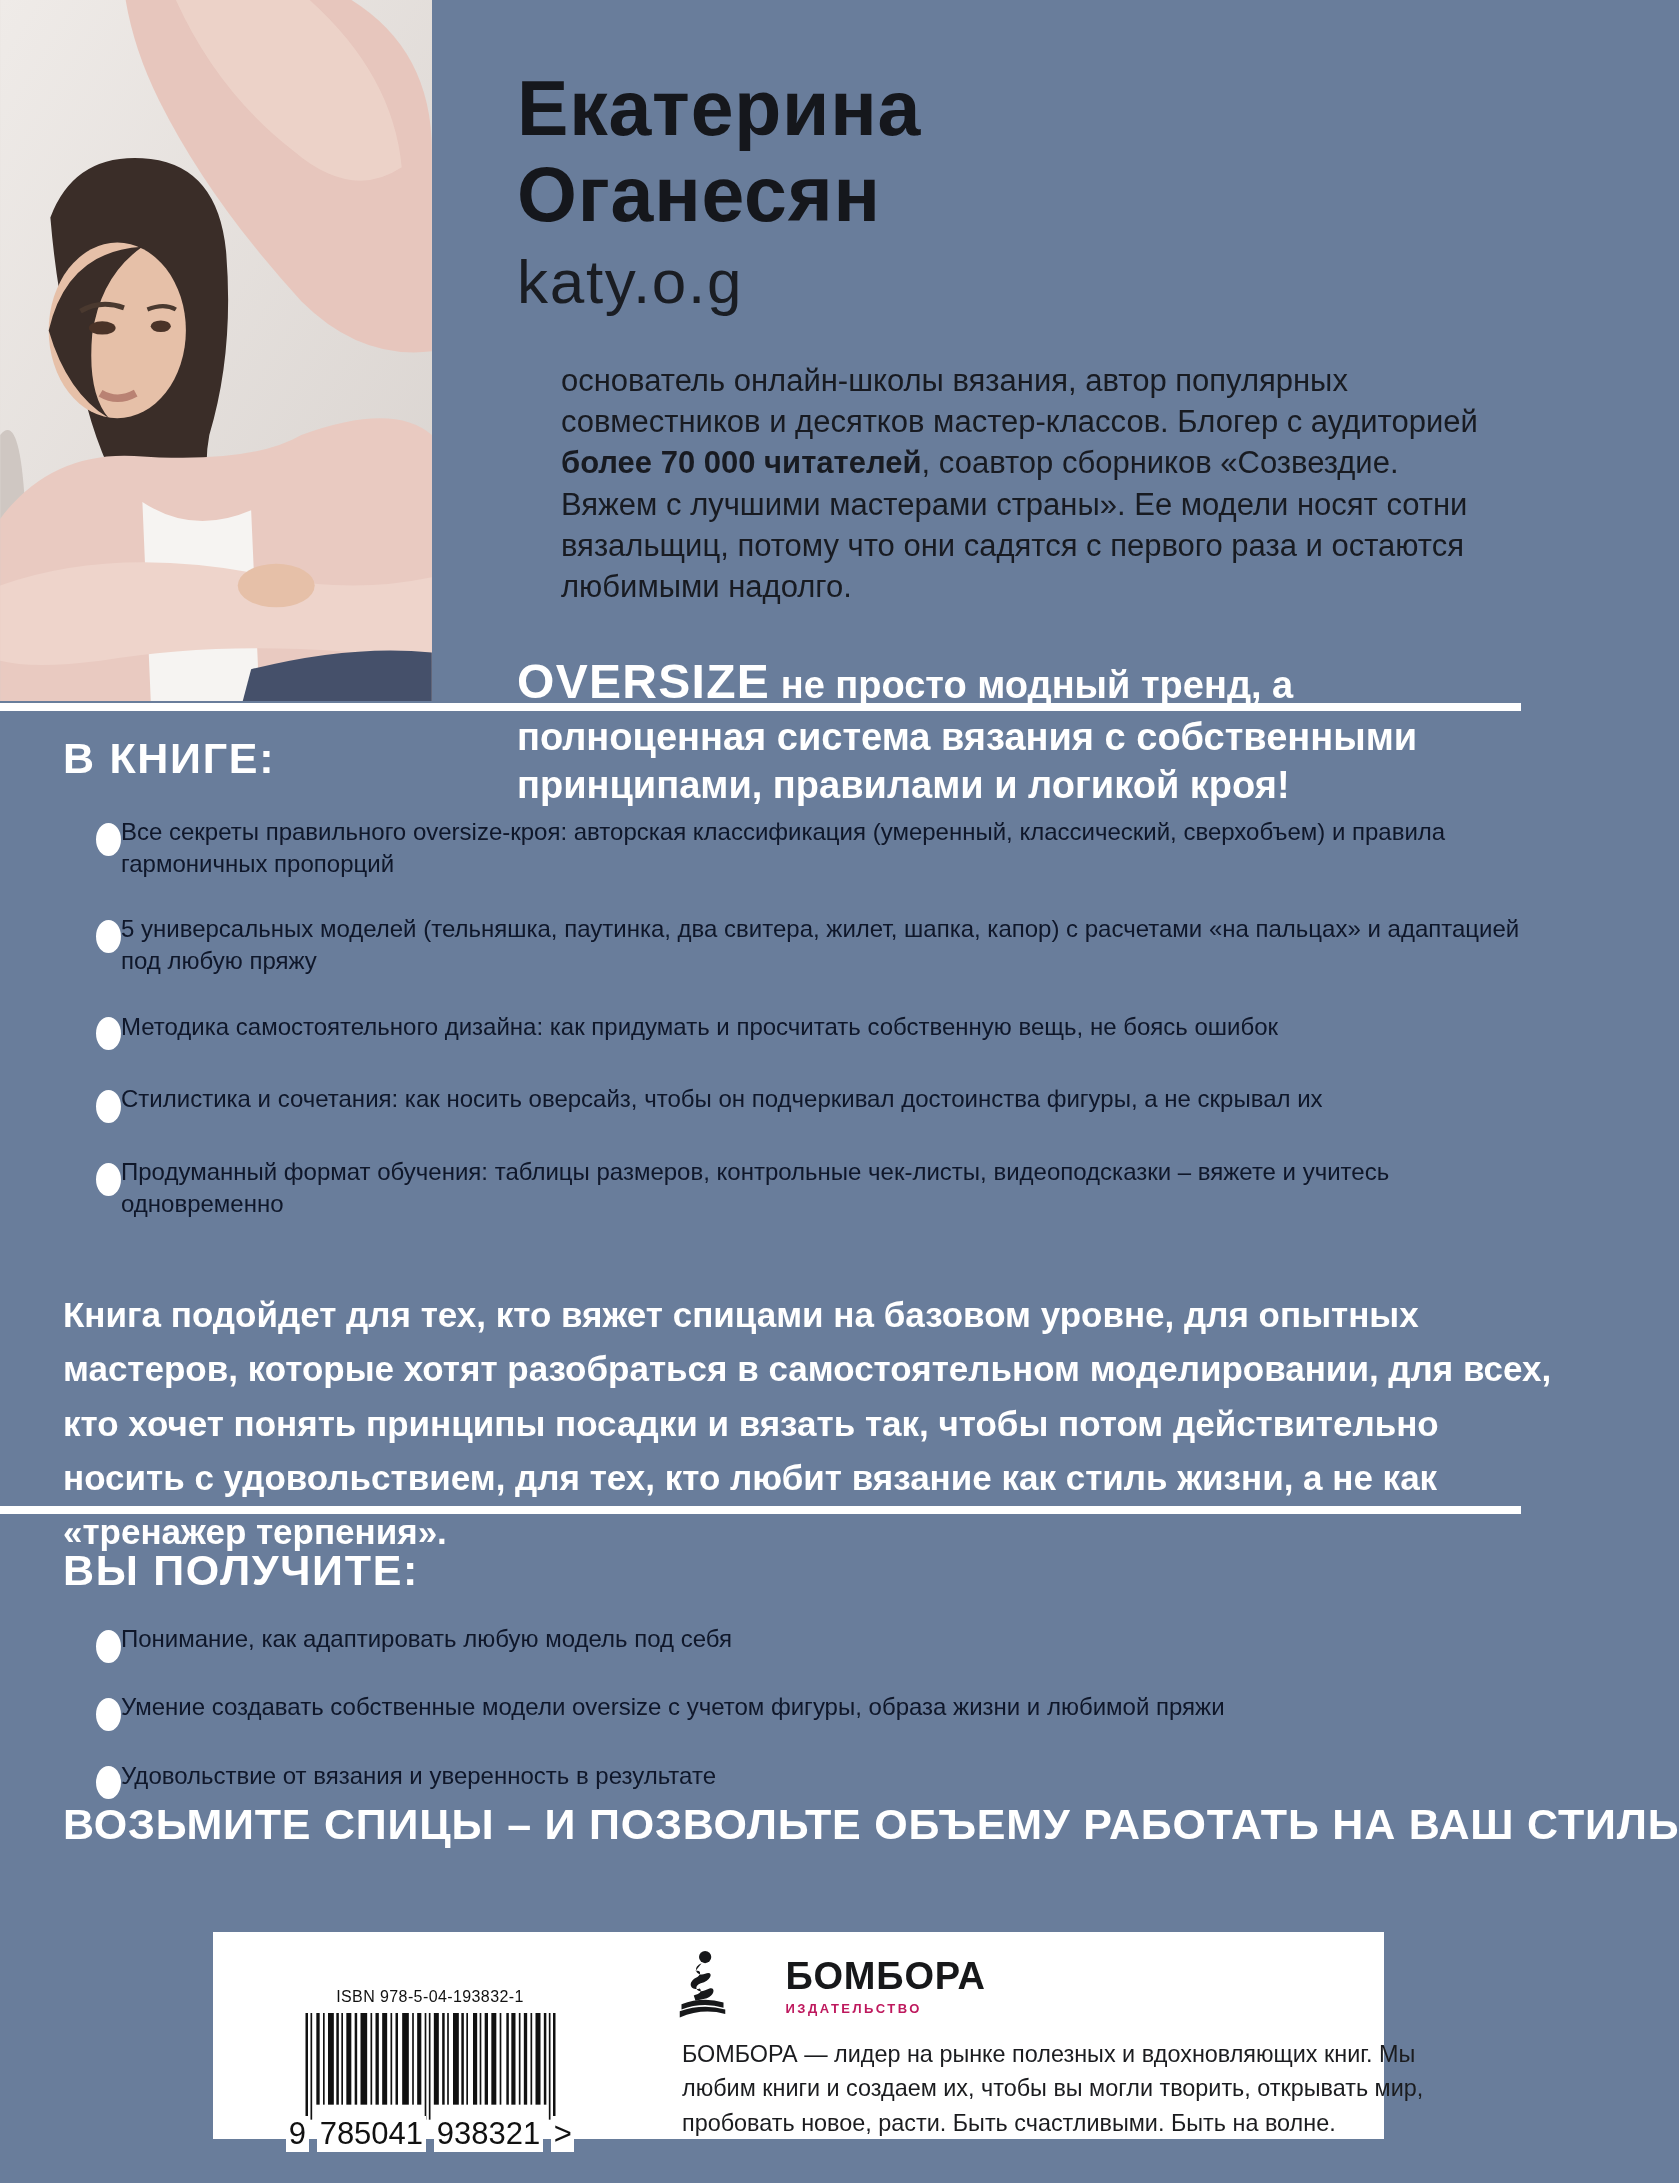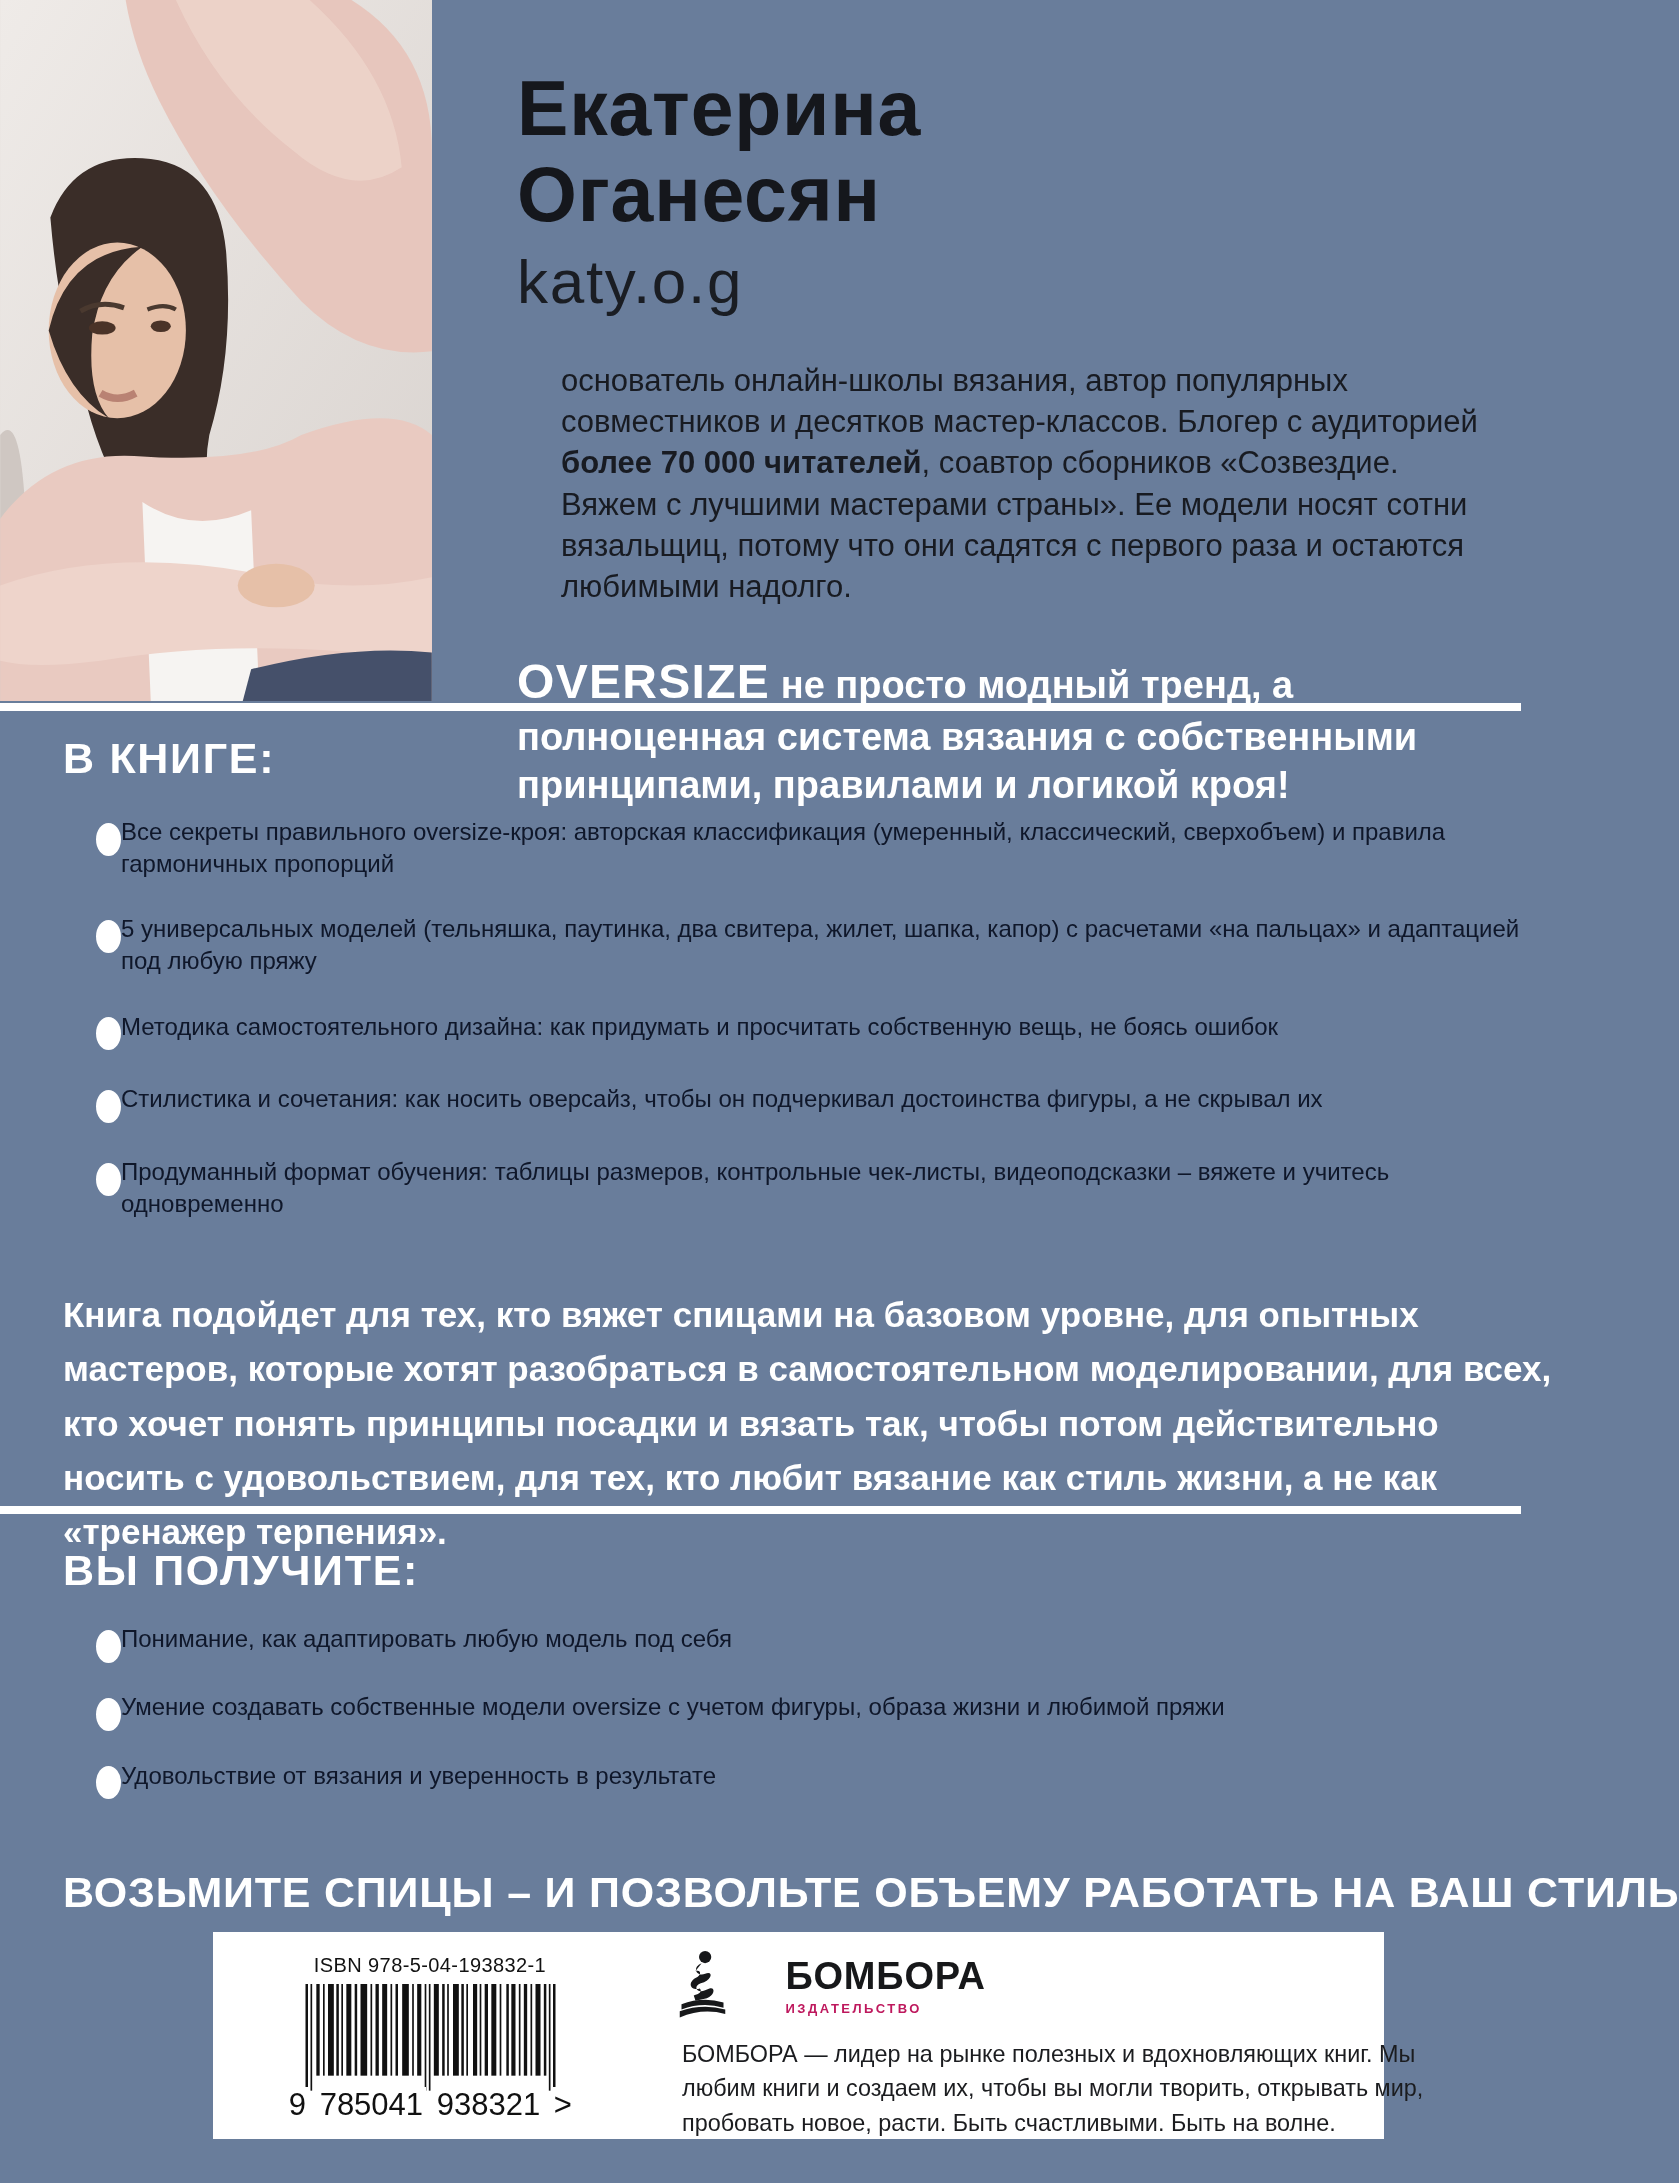--- a/index.html
+++ b/index.html
@@ -31,26 +31,26 @@
   .section-heading{font-size:43px;font-weight:bold;color:#ffffff;letter-spacing:1.7px;margin:0;}
   ul.bullets{list-style:none;margin:28.4px 0 0 0;padding:0;}
   .bullet-item{display:flex;align-items:flex-start;margin-top:33px;}
   .section-youget .bullet-item{margin-top:28.4px;}
   .marker{flex:0 0 auto;width:25px;height:33px;border-radius:50%;background:#ffffff;margin:6.7px 0 0 33px;}
   .bullet-text{width:1405px;font-size:24px;line-height:1.34;color:#0f172a;}
   
   .audience{position:absolute;left:63px;top:1288px;width:1506px;
     font-size:35px;font-weight:bold;color:#ffffff;line-height:1.55;}
   
-  .tagline{position:absolute;left:63px;top:1868px;width:1581px;
+  .tagline{position:absolute;left:63px;top:1800px;width:1581px;
     font-size:43px;font-weight:bold;color:#ffffff;letter-spacing:0.8px;white-space:nowrap;}
   
   .footer-box{position:absolute;left:213px;top:1932px;width:1171px;height:207px;background:#ffffff;}
   .isbn-block{position:absolute;left:90px;top:22px;width:254px;text-align:center;}
-  .isbn-label{font-size:20px;color:#121212;letter-spacing:0.4px;}
+  .isbn-label{font-size:16px;color:#121212;letter-spacing:0.4px;margin-top:34px;}
   .barcode-bars{margin-top:6.7px;}
   .barcode-digits{display:flex;justify-content:space-between;width:288px;margin-left:-16.7px;margin-top:-25px;
     font-size:31px;color:#111111;background:transparent;}
   .barcode-digits span{background:#ffffff;padding:0 2.5px;}
   .publisher-logo-row{position:absolute;left:462px;top:18.4px;display:flex;align-items:flex-start;gap:42px;}
   .publisher-icon{width:55px;height:70px;}
   .publisher-words{margin-left:13.4px;margin-top:6.7px;}
   .publisher-name{font-size:38px;font-weight:bold;color:#17181a;letter-spacing:0.8px;line-height:1;}
   .publisher-type{font-size:13px;font-weight:bold;color:#be185d;letter-spacing:2.5px;margin-top:5.9px;}
   .publisher-desc{position:absolute;left:469px;top:105px;width:744px;

